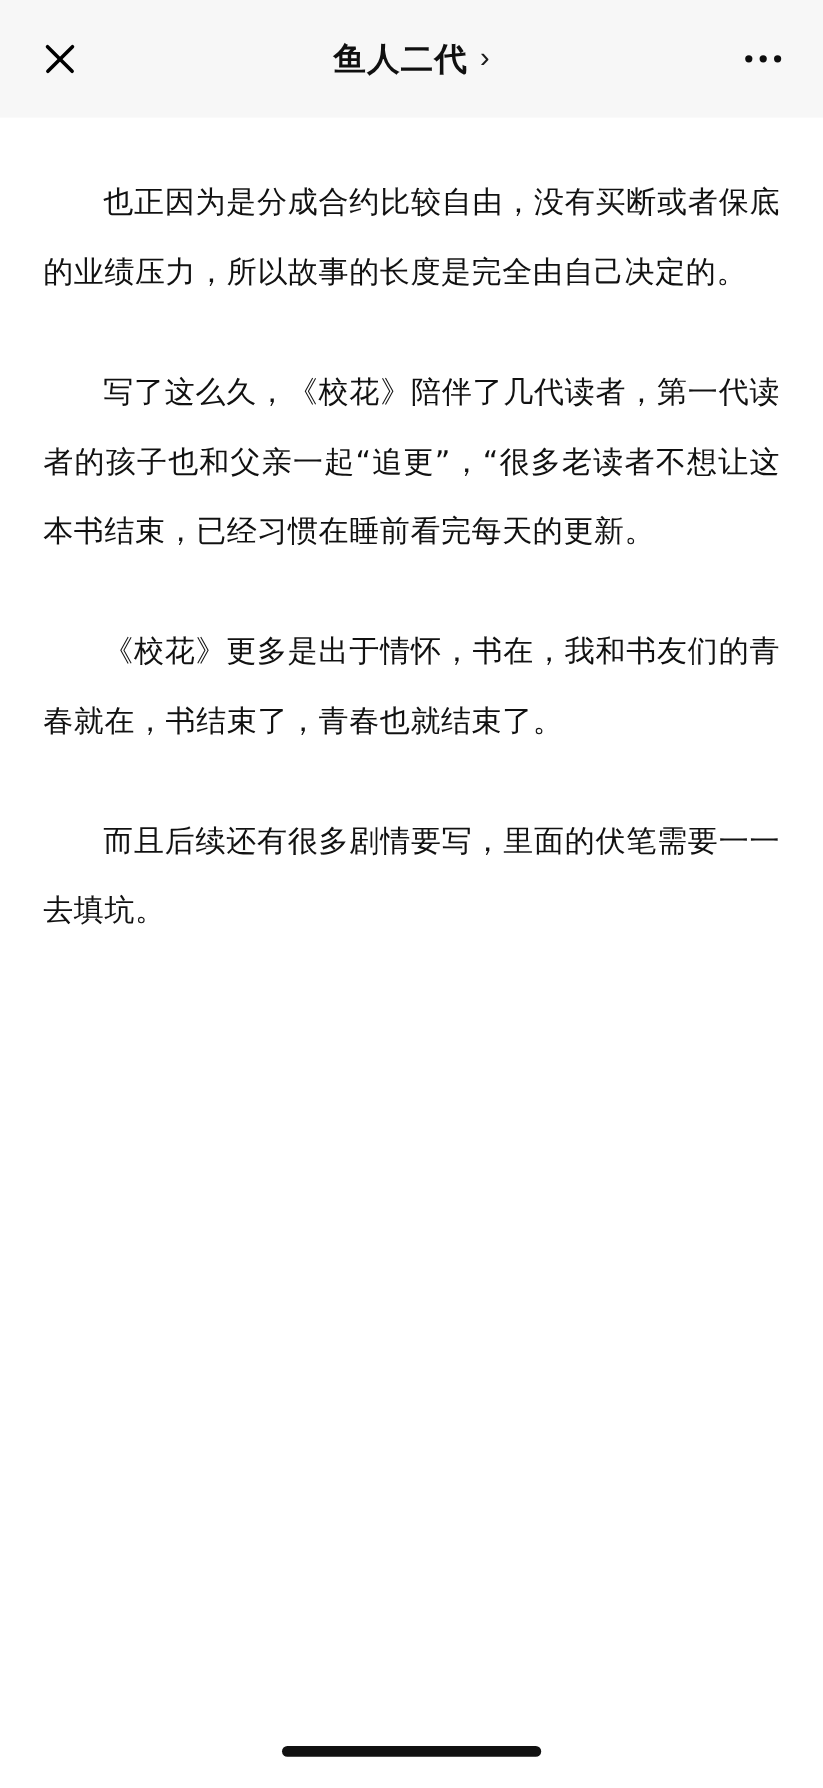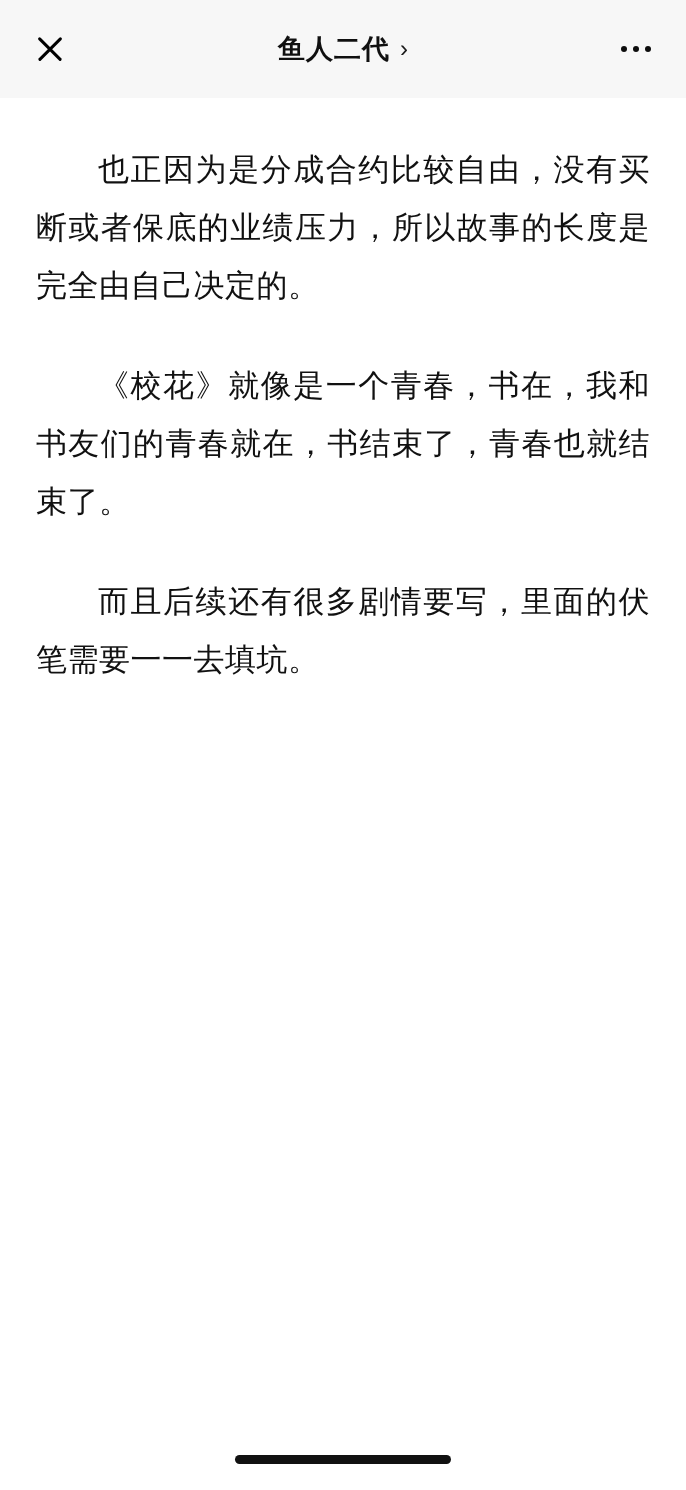--- a/index.html
+++ b/index.html
@@ -101,21 +101,21 @@
   }
 
   
   .article {
     flex: 1 1 auto;
     padding: 42px 36px 0 36px;
     box-sizing: border-box;
     overflow: hidden;
   }
   .para {
-    font-size: 31px;
+    font-size: 25px;
     line-height: 58px;
     letter-spacing: 0.5px;
     color: #111111;
     text-align: justify;
     text-indent: 2em;
     margin: 0 0 42px 0;
     font-family: "DejaVu Sans", "Liberation Sans", sans-serif;
     font-weight: 400;
   }
 
@@ -148,21 +148,22 @@
 
     <div class="nav-more">
       <span></span>
       <span></span>
       <span></span>
     </div>
   </div>
 
   <div class="article">
     <p class="para">也正因为是分成合约比较自由，没有买断或者保底的业绩压力，所以故事的长度是完全由自己决定的。</p>
-    <p class="para">《校花》就像是一个青春，书在，我和书友们的青春就在，书结束了，青春也就结束了。</p>
+    <p class="para">写了这么久，《校花》陪伴了几代读者，第一代读者的孩子也和父亲一起“追更”，“很多老读者不想让这本书结束，已经习惯在睡前看完每天的更新。</p>
+    <p class="para">《校花》更多是出于情怀，书在，我和书友们的青春就在，书结束了，青春也就结束了。</p>
     <p class="para">而且后续还有很多剧情要写，里面的伏笔需要一一去填坑。</p>
   </div>
 
   <div class="home-bar-area">
     <div class="home-bar"></div>
   </div>
 
 </div>
 
 </body></html>

